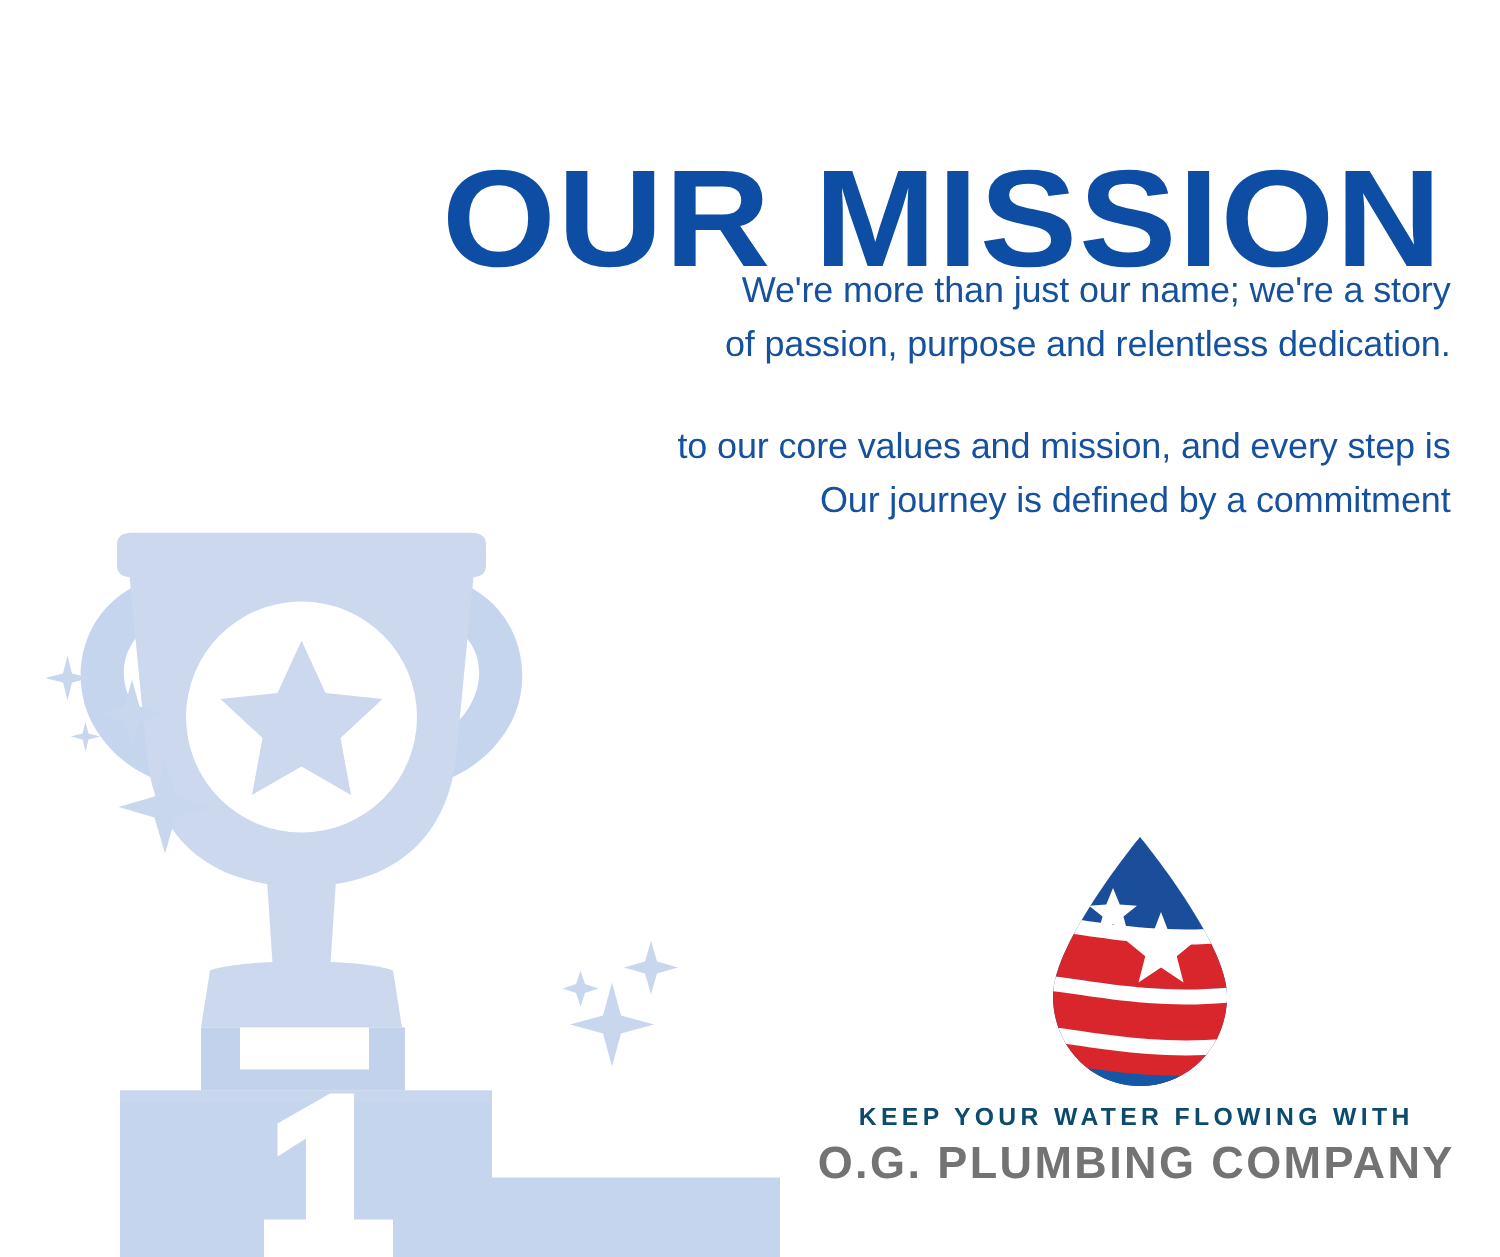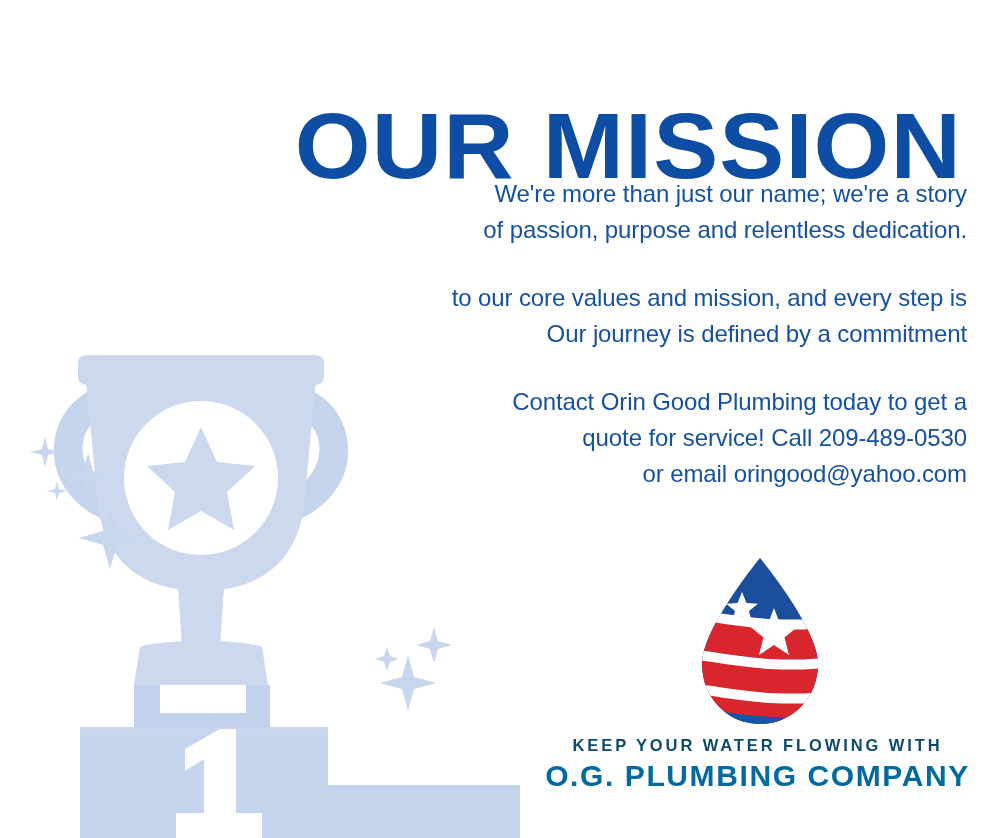--- a/index.html
+++ b/index.html
@@ -93,21 +93,21 @@
     font-size: 16.5px;
     letter-spacing: 2.9px;
     white-space: nowrap;
   }
   #logo-name {
     position: absolute;
     left: 0;
     top: 203px;
     width: 425px;
     text-align: center;
-    color: #0369a1;
+    color: #737373;
     font-weight: 700;
     font-size: 30px;
     letter-spacing: 1.6px;
     white-space: nowrap;
   }
 </style>
 </head>
 <body>
 
 <div id="poster">
@@ -168,25 +168,20 @@
     <p class="para">
       <span class="line">We're more than just our name; we're a story</span>
       <span class="line">of passion, purpose and relentless dedication.</span>
     </p>
 
     <p class="para">
       <span class="line">to our core values and mission, and every step is</span>
       <span class="line">Our journey is defined by a commitment</span>
     </p>
 
-    <p class="para">
-      <span class="line">Contact Orin Good Plumbing today to get a</span>
-      <span class="line">quote for service! Call 209-489-0530</span>
-      <span class="line">or email oringood@yahoo.com</span>
-    </p>
 
   </div>
 
   <div id="logo-block">
 
     <div id="drop-wrap">
       <svg width="140" height="172" viewBox="0 0 140 172" xmlns="http://www.w3.org/2000/svg">
         <defs>
           <clipPath id="dropClip">
             <path d="M70 2 C 70 2, 128 72, 128 108 C 128 142, 102 168, 70 168

